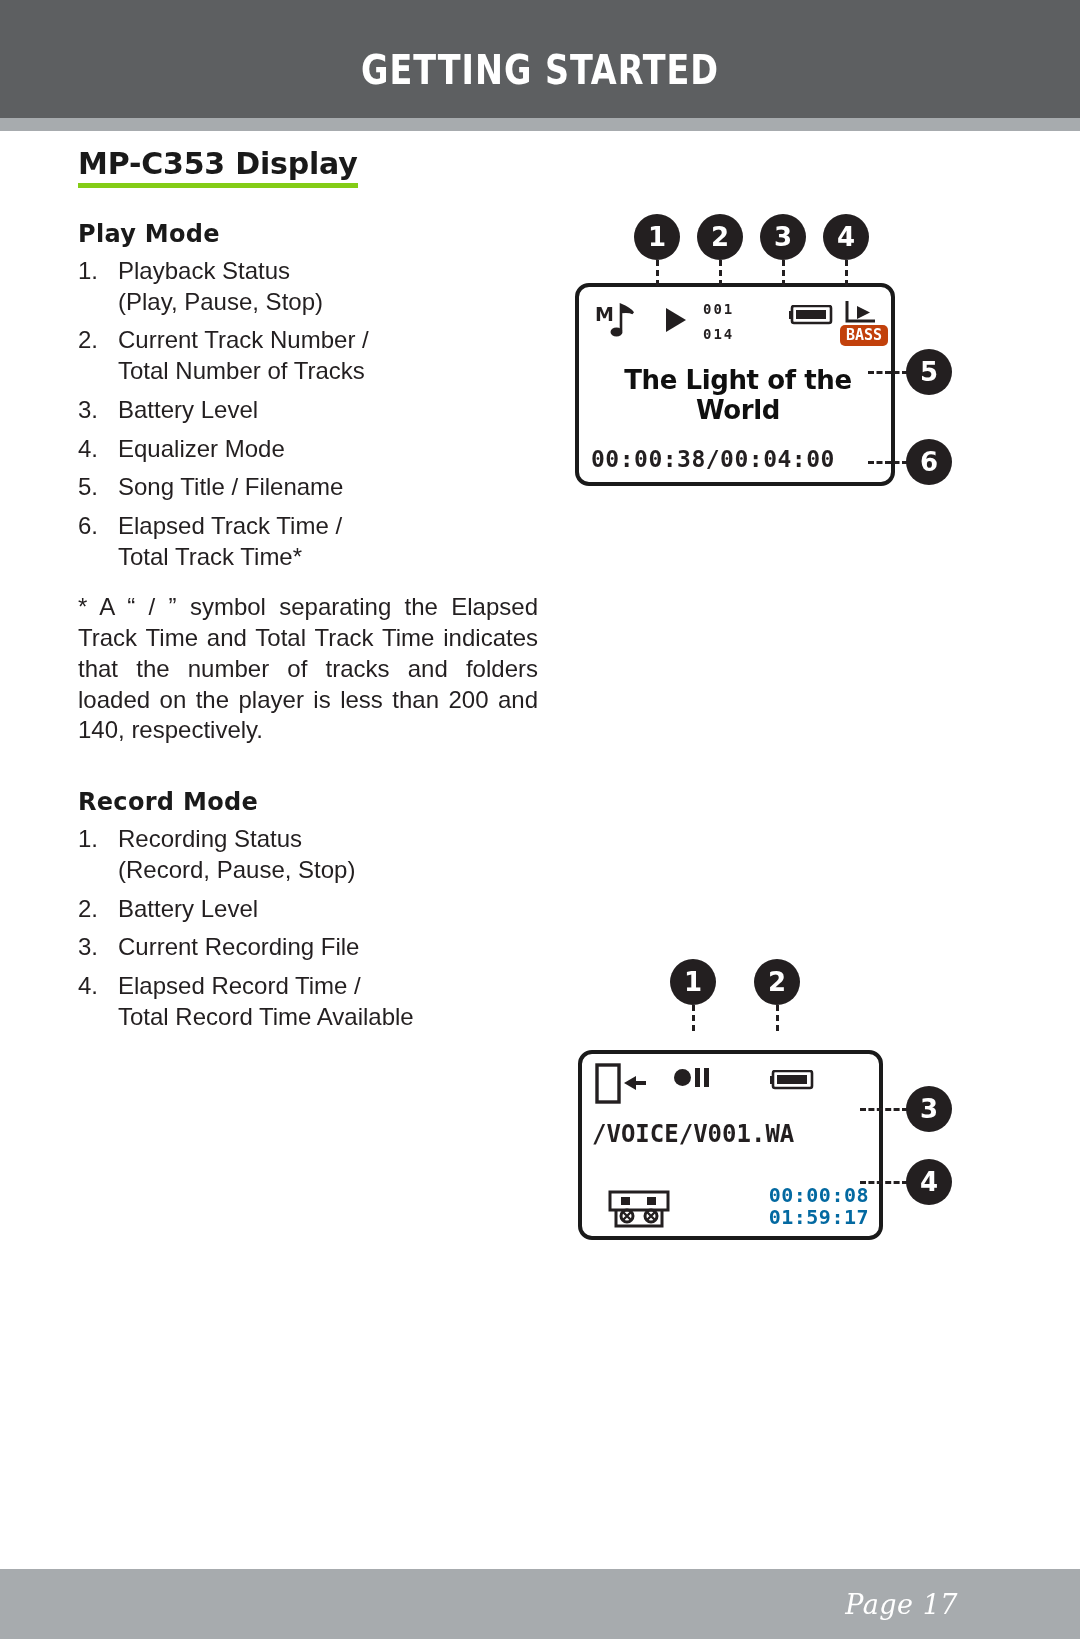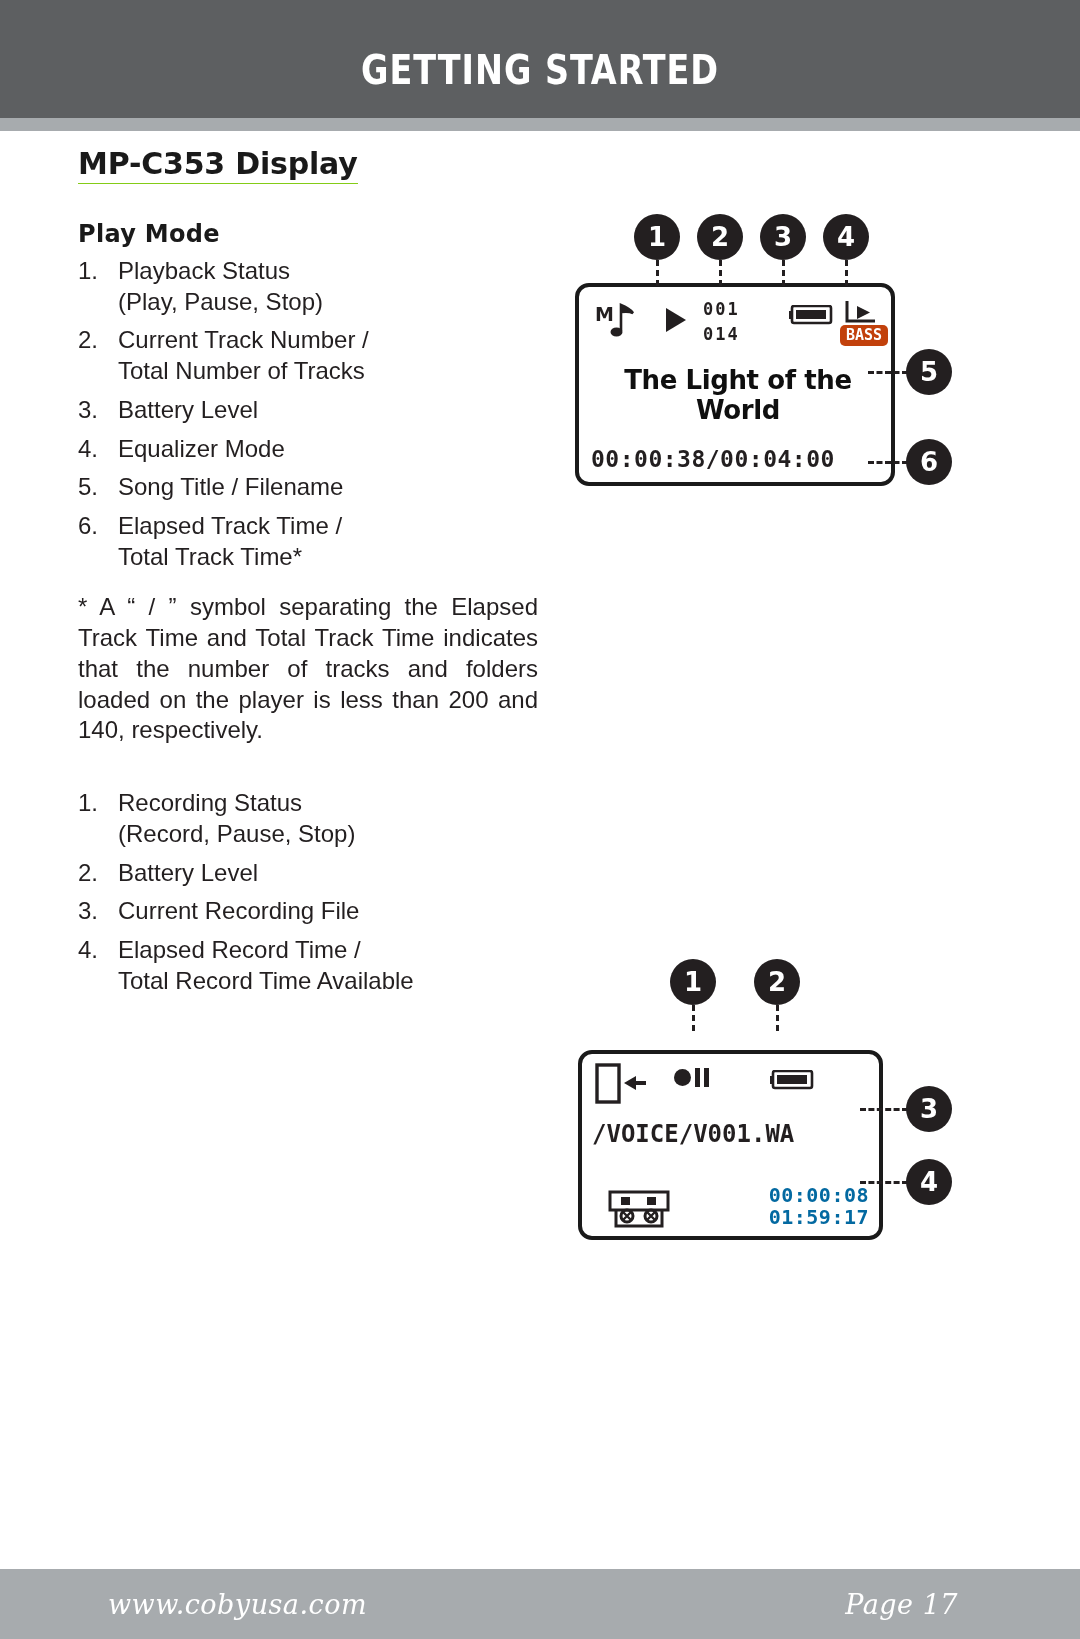--- a/index.html
+++ b/index.html
@@ -34,21 +34,21 @@
     position:absolute;left:0;top:118px;width:1080px;height:13px;
     background:#a7abae;
   }
 
   
   .page-title{
     position:absolute;left:78px;top:148px;
     font-family:"DejaVu Sans", sans-serif;
     font-weight:bold;font-size:30px;color:#1a1a1a;
     letter-spacing:-0.2px;
-    border-bottom:1px solid #84cc16;
+    border-bottom:5px solid #84cc16;
     padding-bottom:3px;
     display:inline-block;
     line-height:1.05;
   }
 
   
   .col-left{
     position:absolute;left:78px;top:208px;width:460px;margin-top:12px;
   }
   .sec-head{
@@ -112,21 +112,21 @@
 
   
   .lcd-row-top{
     position:absolute;left:14px;top:8px;width:288px;height:56px;
   }
   .ic-music{ position:absolute;left:2px;top:6px;width:46px;height:42px; }
   .ic-play { position:absolute;left:72px;top:12px; }
   .trk-nums{
     position:absolute;left:110px;top:2px;
     font-family:"DejaVu Sans Mono", monospace;
-    font-size:17px;line-height:25px;color:#231f20;
+    font-size:14px;line-height:25px;color:#231f20;
     letter-spacing:2px;font-weight:bold;
   }
   .ic-batt{ position:absolute;left:196px;top:10px; }
   .ic-eq  { position:absolute;left:252px;top:4px; }
   .bass-badge{
     position:absolute;left:247px;top:30px;
     background:#c2410c;color:#ffffff;
     font-family:"DejaVu Sans Mono", monospace;
     font-weight:bold;font-size:15px;
     padding:1px 6px 2px 6px;border-radius:5px;
@@ -225,20 +225,21 @@
     <li>
       <span class="idx">6.</span>
       <span class="txt">Elapsed Track Time /
 Total Track Time*</span>
     </li>
   </ul>
 
   <p class="para">* A “ / ” symbol separating the Elapsed Track Time and Total Track Time indicates that the number of tracks and folders loaded on the player is less than 200 and 140, respectively.</p>
 
   <div class="record-block">
+    <div class="sec-head">Record Mode</div>
     <ul class="num-list">
       <li>
         <span class="idx">1.</span>
         <span class="txt">Recording Status
 (Record, Pause, Stop)</span>
       </li>
       <li>
         <span class="idx">2.</span>
         <span class="txt">Battery Level</span>
       </li>
@@ -360,15 +361,14 @@
     </svg>
 
     <div class="rec-times">
       <div>00:00:08</div>
       <div>01:59:17</div>
     </div>
   </div>
 </div>
 
 <div class="footer-bar">
-  <div class="footer-url">www.cobyusa.com</div>
   <div class="footer-page">Page 17</div>
 </div>
 
 </body></html>

